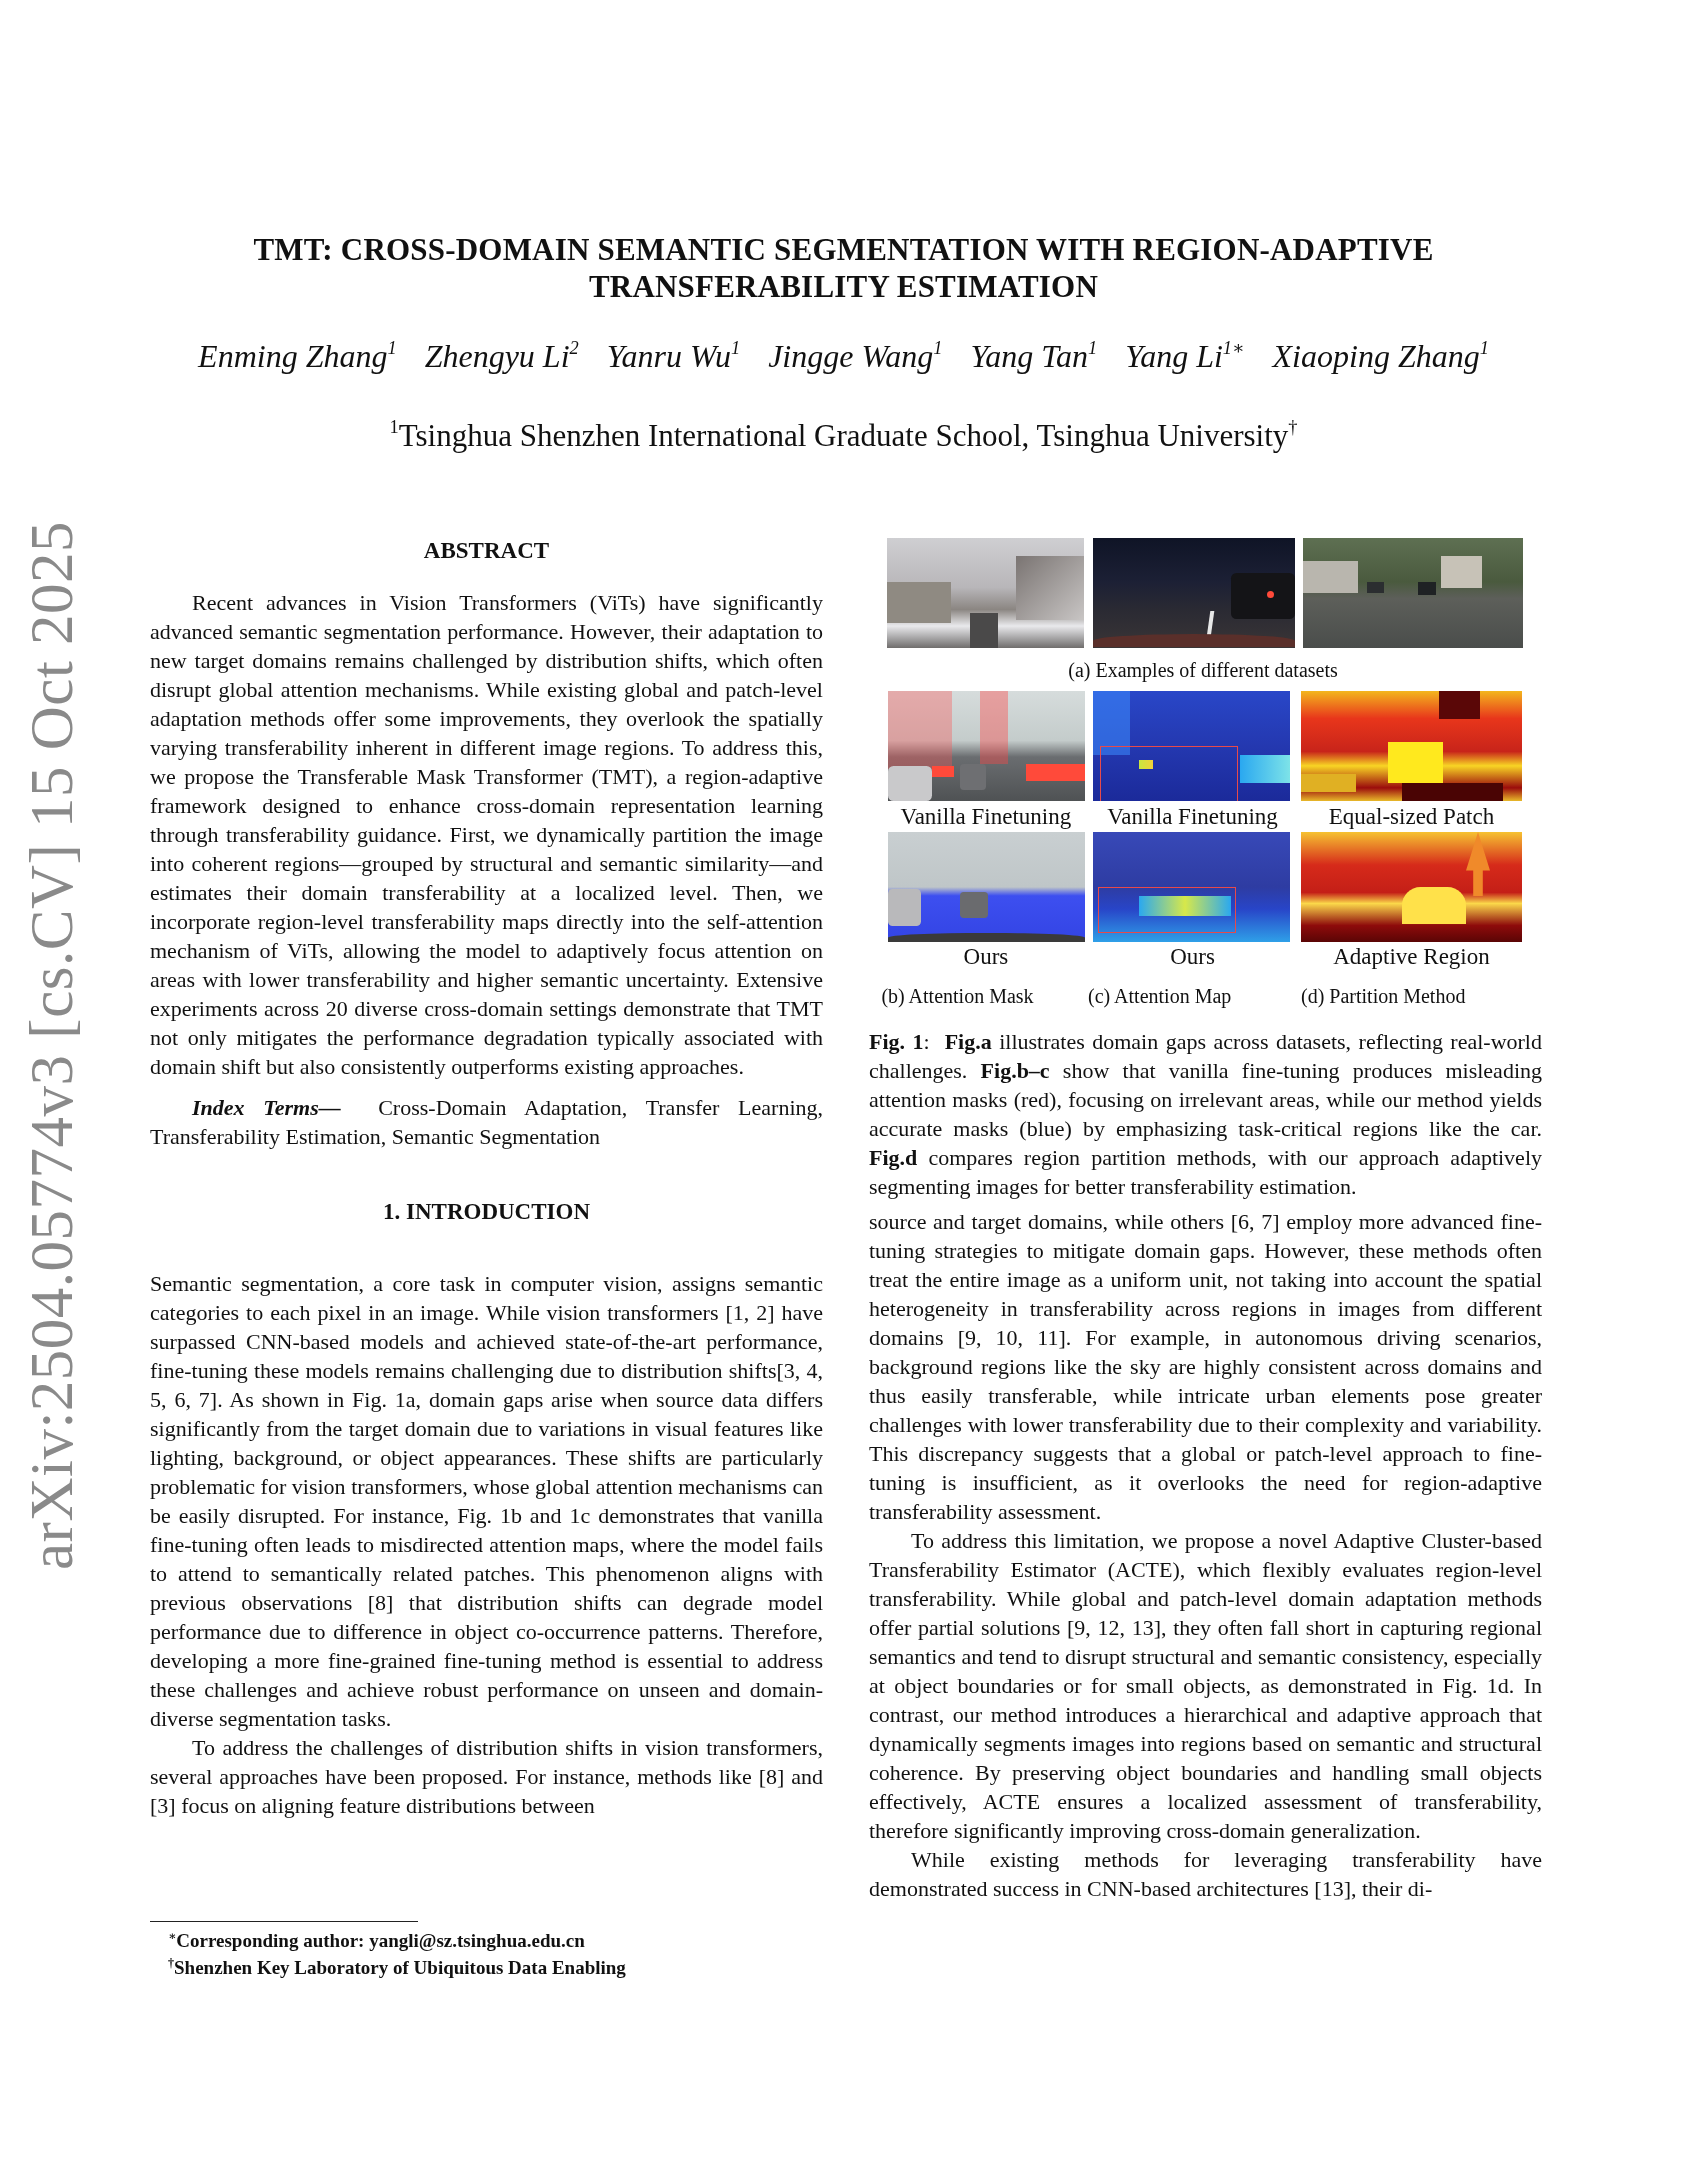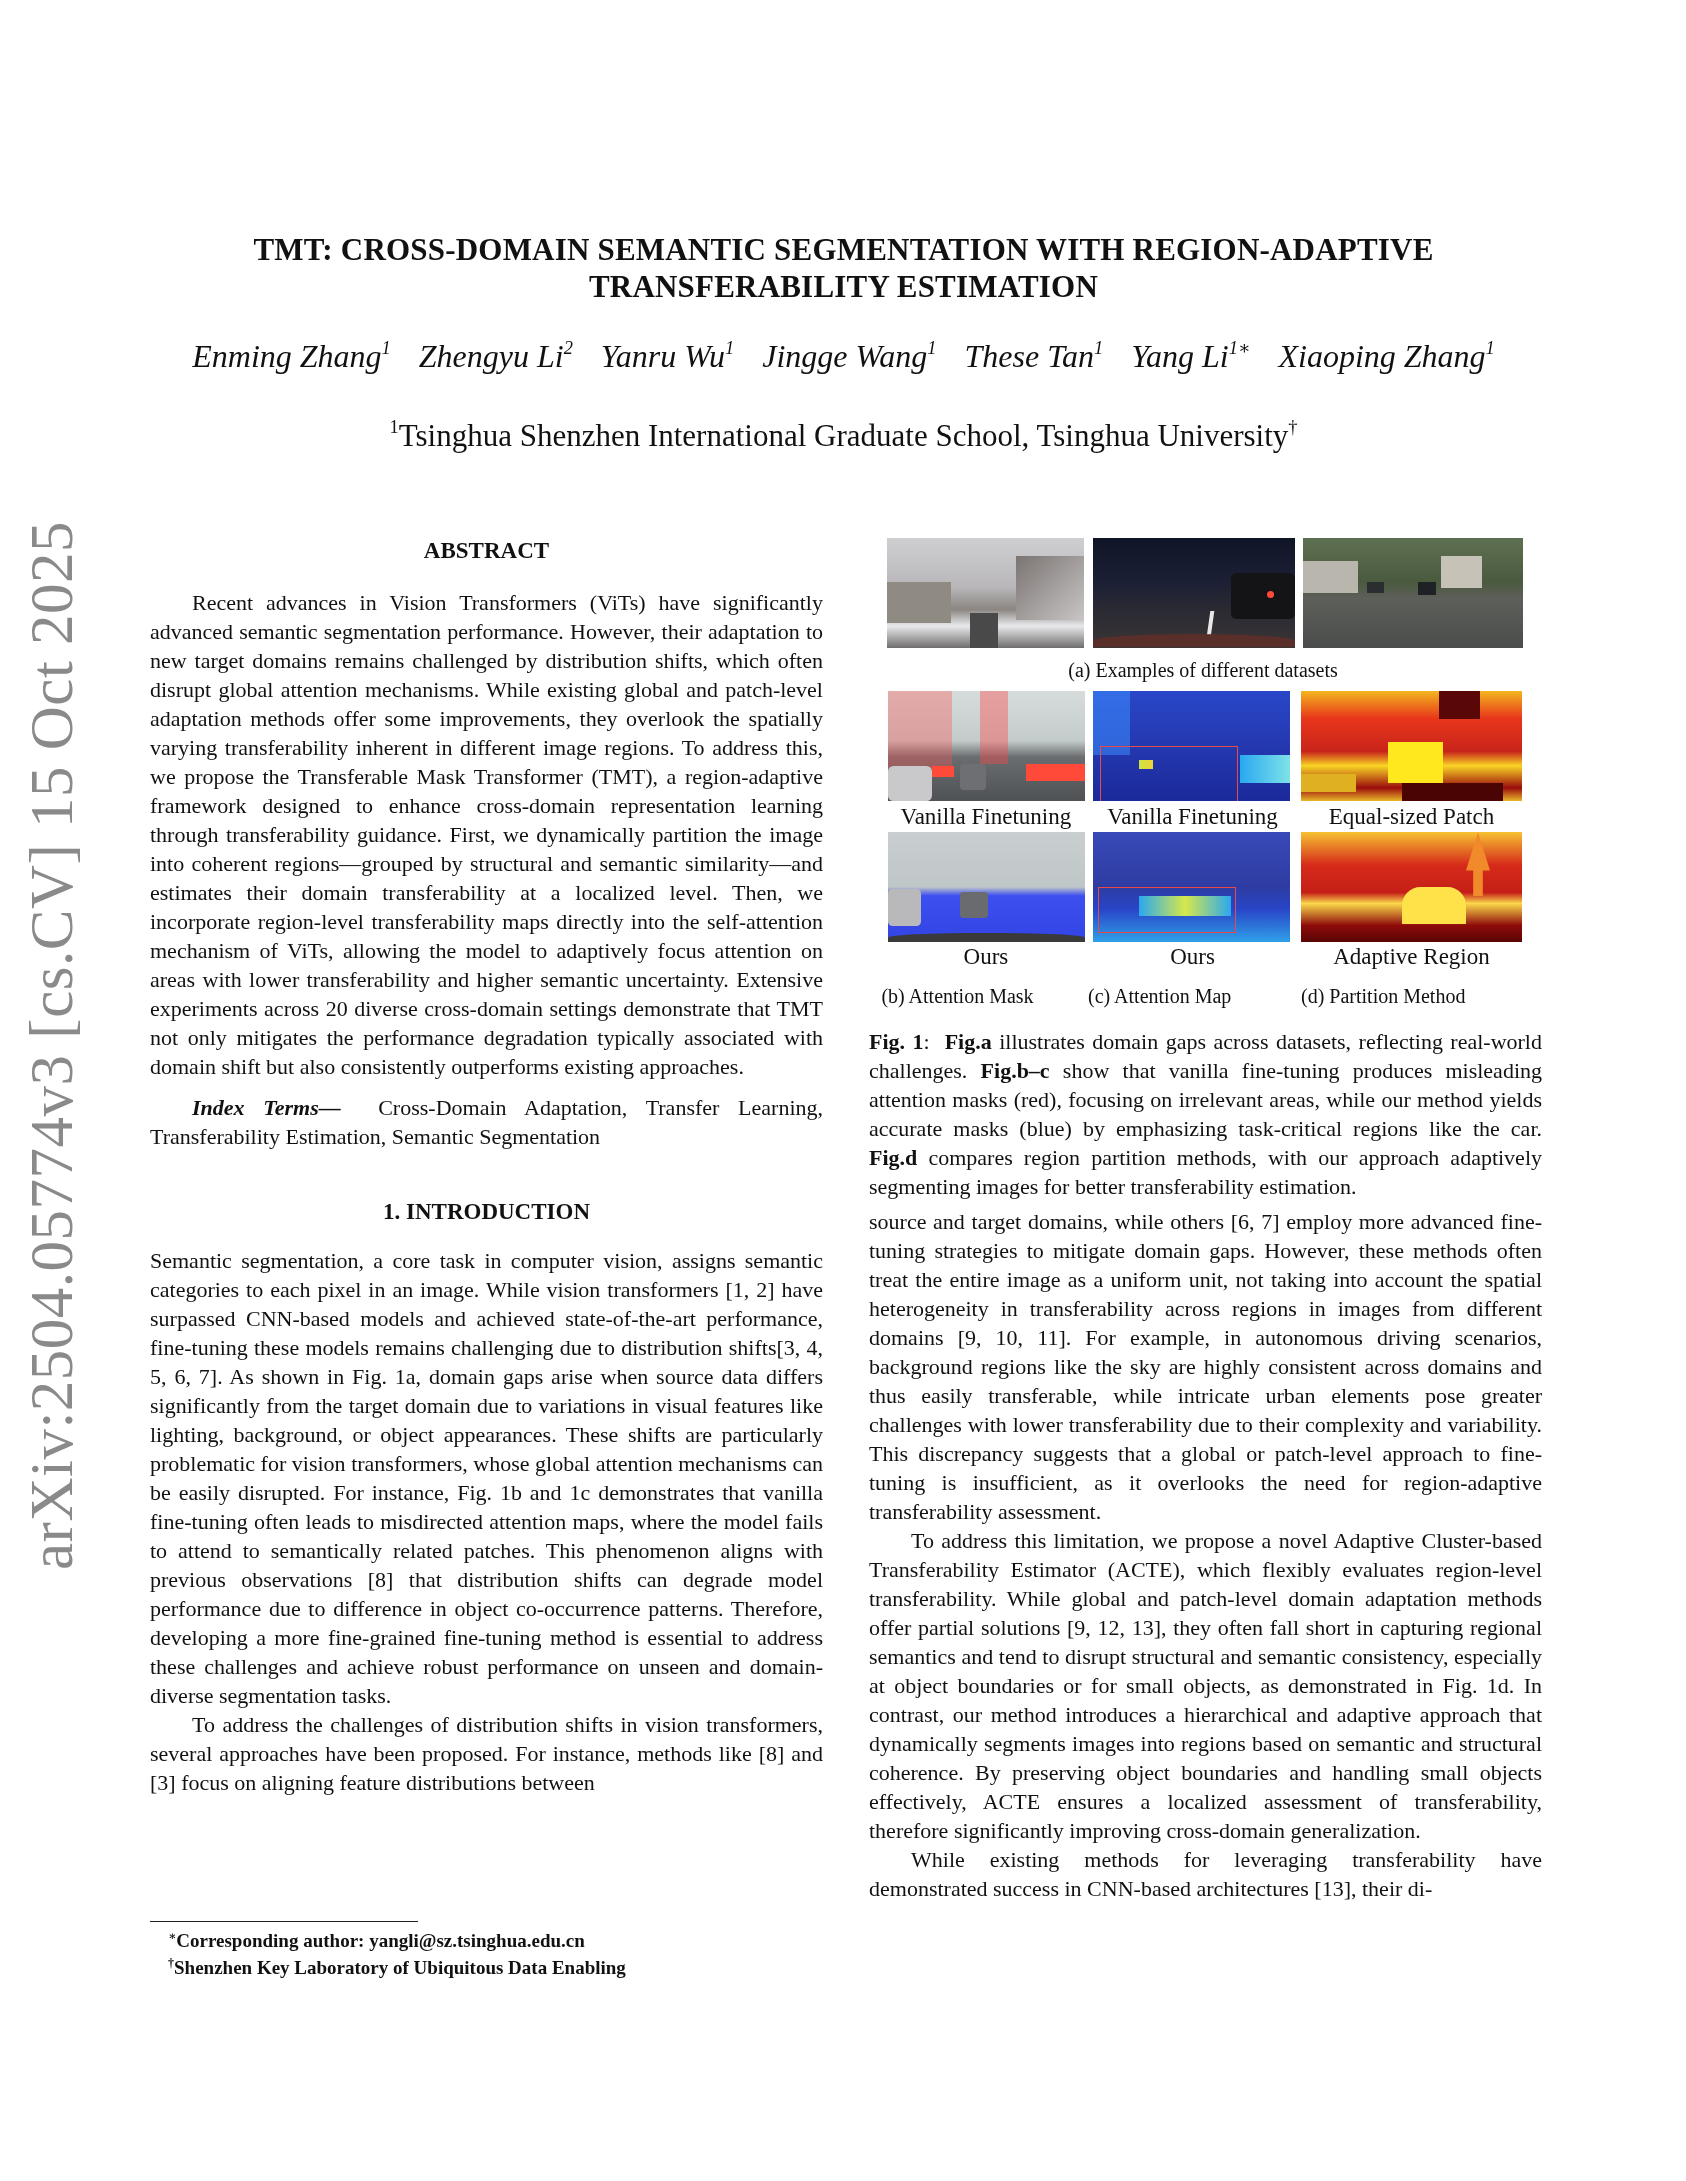--- a/index.html
+++ b/index.html
@@ -48,34 +48,34 @@
 <div class="abs title">
   <div>TMT: CROSS-DOMAIN SEMANTIC SEGMENTATION WITH REGION-ADAPTIVE</div>
   <div>TRANSFERABILITY ESTIMATION</div>
 </div>
 
 <div class="abs authors">
   <span class="author"><span>Enming Zhang</span><sup>1</sup></span>
   <span class="author"><span>Zhengyu Li</span><sup>2</sup></span>
   <span class="author"><span>Yanru Wu</span><sup>1</sup></span>
   <span class="author"><span>Jingge Wang</span><sup>1</sup></span>
-  <span class="author"><span>These Tan</span><sup>1</sup></span>
+  <span class="author"><span>Yang Tan</span><sup>1</sup></span>
   <span class="author"><span>Yang Li</span><sup>1∗</sup></span>
   <span class="author"><span>Xiaoping Zhang</span><sup>1</sup></span>
 </div>
 
 <div class="abs affils">
   <div><sup>1</sup><span>Tsinghua Shenzhen International Graduate School, Tsinghua University</span><sup>†</sup></div>
 </div>
 
 <div class="abs col left-col" style="top:536px;">
   <div class="section-head" style="margin-bottom:23px;">ABSTRACT</div>
   <p class="indent">Recent advances in Vision Transformers (ViTs) have significantly advanced semantic segmentation performance. However, their adaptation to new target domains remains challenged by distribution shifts, which often disrupt global attention mechanisms. While existing global and patch-level adaptation methods offer some improvements, they overlook the spatially varying transferability inherent in different image regions. To address this, we propose the Transferable Mask Transformer (TMT), a region-adaptive framework designed to enhance cross-domain representation learning through transferability guidance. First, we dynamically partition the image into coherent regions—grouped by structural and semantic similarity—and estimates their domain transferability at a localized level. Then, we incorporate region-level transferability maps directly into the self-attention mechanism of ViTs, allowing the model to adaptively focus attention on areas with lower transferability and higher semantic uncertainty. Extensive experiments across 20 diverse cross-domain settings demonstrate that TMT not only mitigates the performance degradation typically associated with domain shift but also consistently outperforms existing approaches.</p>
   <p class="indent" style="margin-top:12px;"><b><i>Index Terms—</i></b>&nbsp; <span>Cross-Domain Adaptation, Transfer Learning, Transferability Estimation, Semantic Segmentation</span></p>
-  <div class="section-head" style="margin-top:46px; margin-bottom:20px;">1.  INTRODUCTION</div>
+  <div class="section-head" style="margin-top:46px; margin-bottom:43px;">1.  INTRODUCTION</div>
   <p>Semantic segmentation, a core task in computer vision, assigns semantic categories to each pixel in an image. While vision transformers [1, 2] have surpassed CNN-based models and achieved state-of-the-art performance, fine-tuning these models remains challenging due to distribution shifts[3, 4, 5, 6, 7]. As shown in Fig. 1a, domain gaps arise when source data differs significantly from the target domain due to variations in visual features like lighting, background, or object appearances. These shifts are particularly problematic for vision transformers, whose global attention mechanisms can be easily disrupted. For instance, Fig. 1b and 1c demonstrates that vanilla fine-tuning often leads to misdirected attention maps, where the model fails to attend to semantically related patches. This phenomenon aligns with previous observations [8] that distribution shifts can degrade model performance due to difference in object co-occurrence patterns. Therefore, developing a more fine-grained fine-tuning method is essential to address these challenges and achieve robust performance on unseen and domain-diverse segmentation tasks.</p>
   <p class="indent">To address the challenges of distribution shifts in vision transformers, several approaches have been proposed. For instance, methods like [8] and [3] focus on aligning feature distributions between</p>
 </div>
 
 <div class="abs footnote-rule"></div>
 <div class="abs footnotes">
   <div><sup>∗</sup><span>Corresponding author: yangli@sz.tsinghua.edu.cn</span></div>
   <div><sup>†</sup><span>Shenzhen Key Laboratory of Ubiquitous Data Enabling</span></div>
 </div>
 

